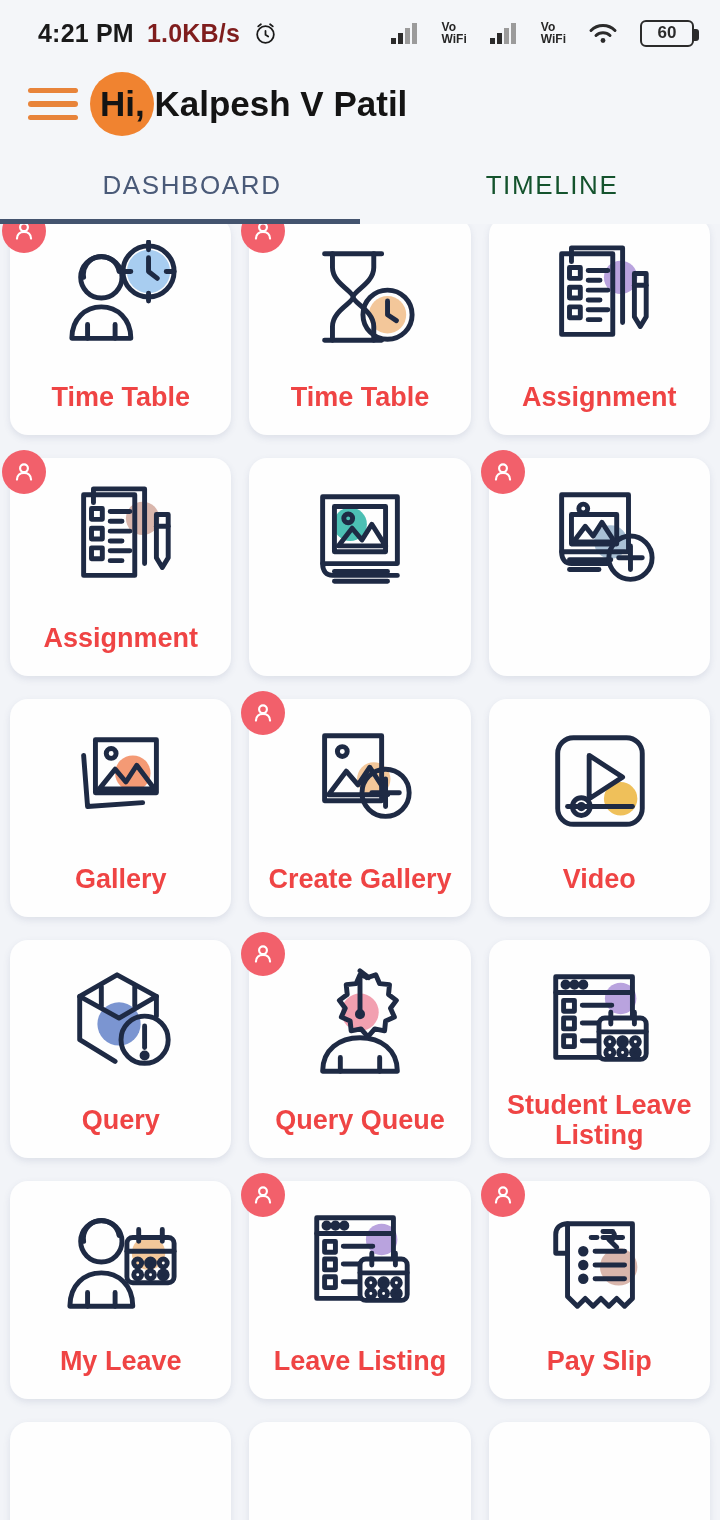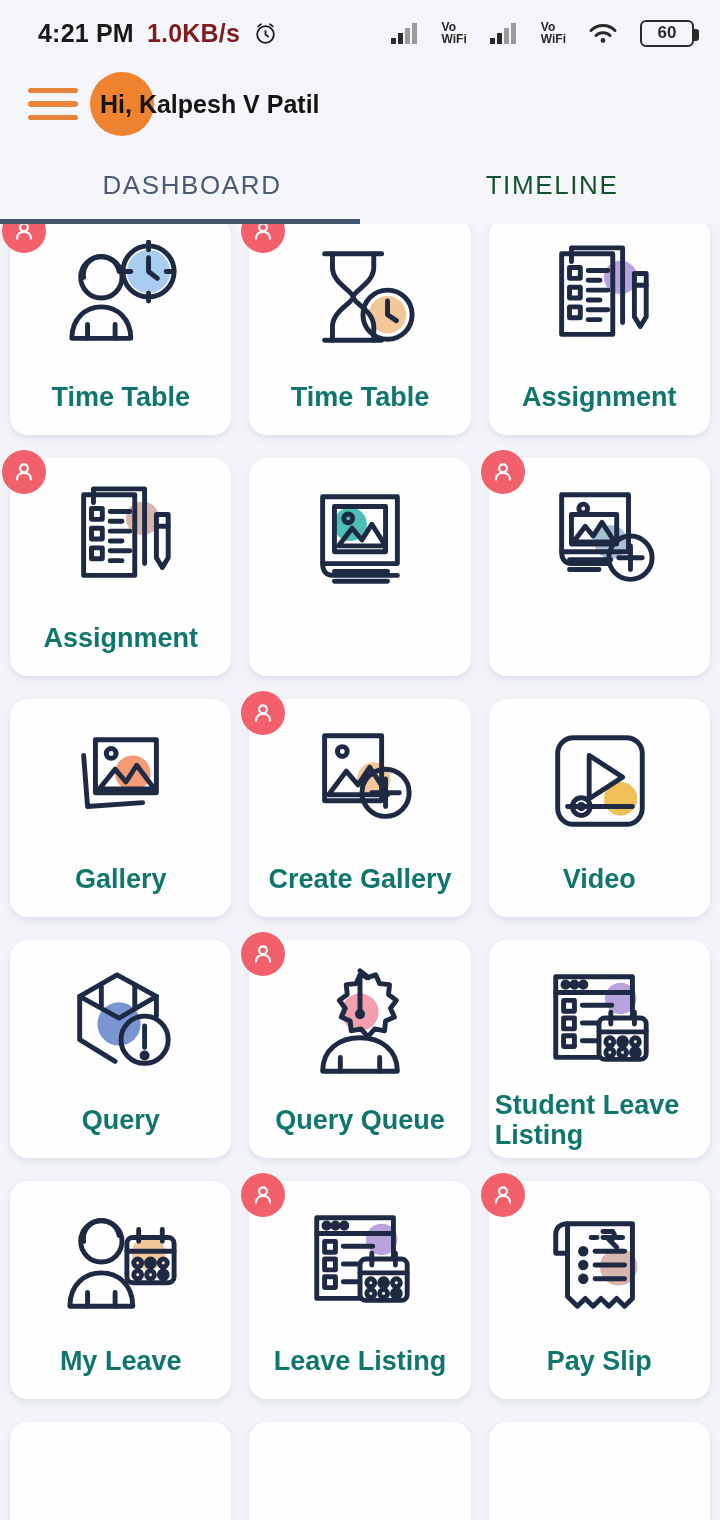--- a/index.html
+++ b/index.html
@@ -39,21 +39,21 @@
     height: 84px; display: flex; align-items: center;
     padding-left: 28px; background: #f4f6f9;
   }
   .hamburger { width: 50px; display:flex; flex-direction:column; gap:8px; cursor:pointer; }
   .hamburger i { display:block; height:5.5px; border-radius:3px; background:#e8843a; }
   .greet-wrap { display:flex; align-items:center; margin-left: 22px; position:relative; }
   .avatar-circle {
     position:absolute; left:-10px; top:50%; transform:translateY(-50%);
     width: 64px; height: 64px; border-radius:50%; background:#f08330; z-index:0;
   }
-  .greet-text { position:relative; z-index:1; font-size:25px; font-weight:700; color:#141414; white-space:nowrap; }
+  .greet-text { position:relative; z-index:1; font-size:35px; font-weight:700; color:#141414; white-space:nowrap; }
   .greet-text .hi { color:#141414; }
 
   
   .tabs { height: 78px; display:flex; background:#f4f6f9; position:relative; }
   .tab {
     flex: 1; display:flex; align-items:center; justify-content:center;
     font-size: 26px; letter-spacing: 1.6px; cursor:pointer;margin-left:24px;
   }
   .tab.active { color:#4a5a78; }
   .tab.inactive { color:#14532d; }
@@ -82,22 +82,22 @@
     height: 218px;
     box-shadow: 0 3px 7px rgba(80,95,130,.13);
     display:flex; flex-direction:column; align-items:center; justify-content:flex-start;
     padding-top: 22px;
     cursor: pointer;
     overflow: visible;
   }
   .card-icon { height: 120px; display:flex; align-items:center; justify-content:center; }
   .card-icon svg { display:block; }
   .card-label {
-    flex:1; display:flex; align-items:center; justify-content:center; text-align:left;
-    font-size: 27px; font-weight: 700; color: #0f766e; line-height: 1.12;
+    flex:1; display:flex; align-items:center; justify-content:center; text-align:center;
+    font-size: 27px; font-weight: 700; color: #ef4444; line-height: 1.12;
     padding: 0 6px; width:100%;
   }
   .card-label.two-line { font-size: 27px; }
   .badge {
     position:absolute; top:-8px; left:-8px;
     width: 44px; height: 44px; border-radius: 50%;
     background:#f2606b; display:flex; align-items:center; justify-content:center;
     z-index: 3;
   }
   .badge svg { display:block; }

